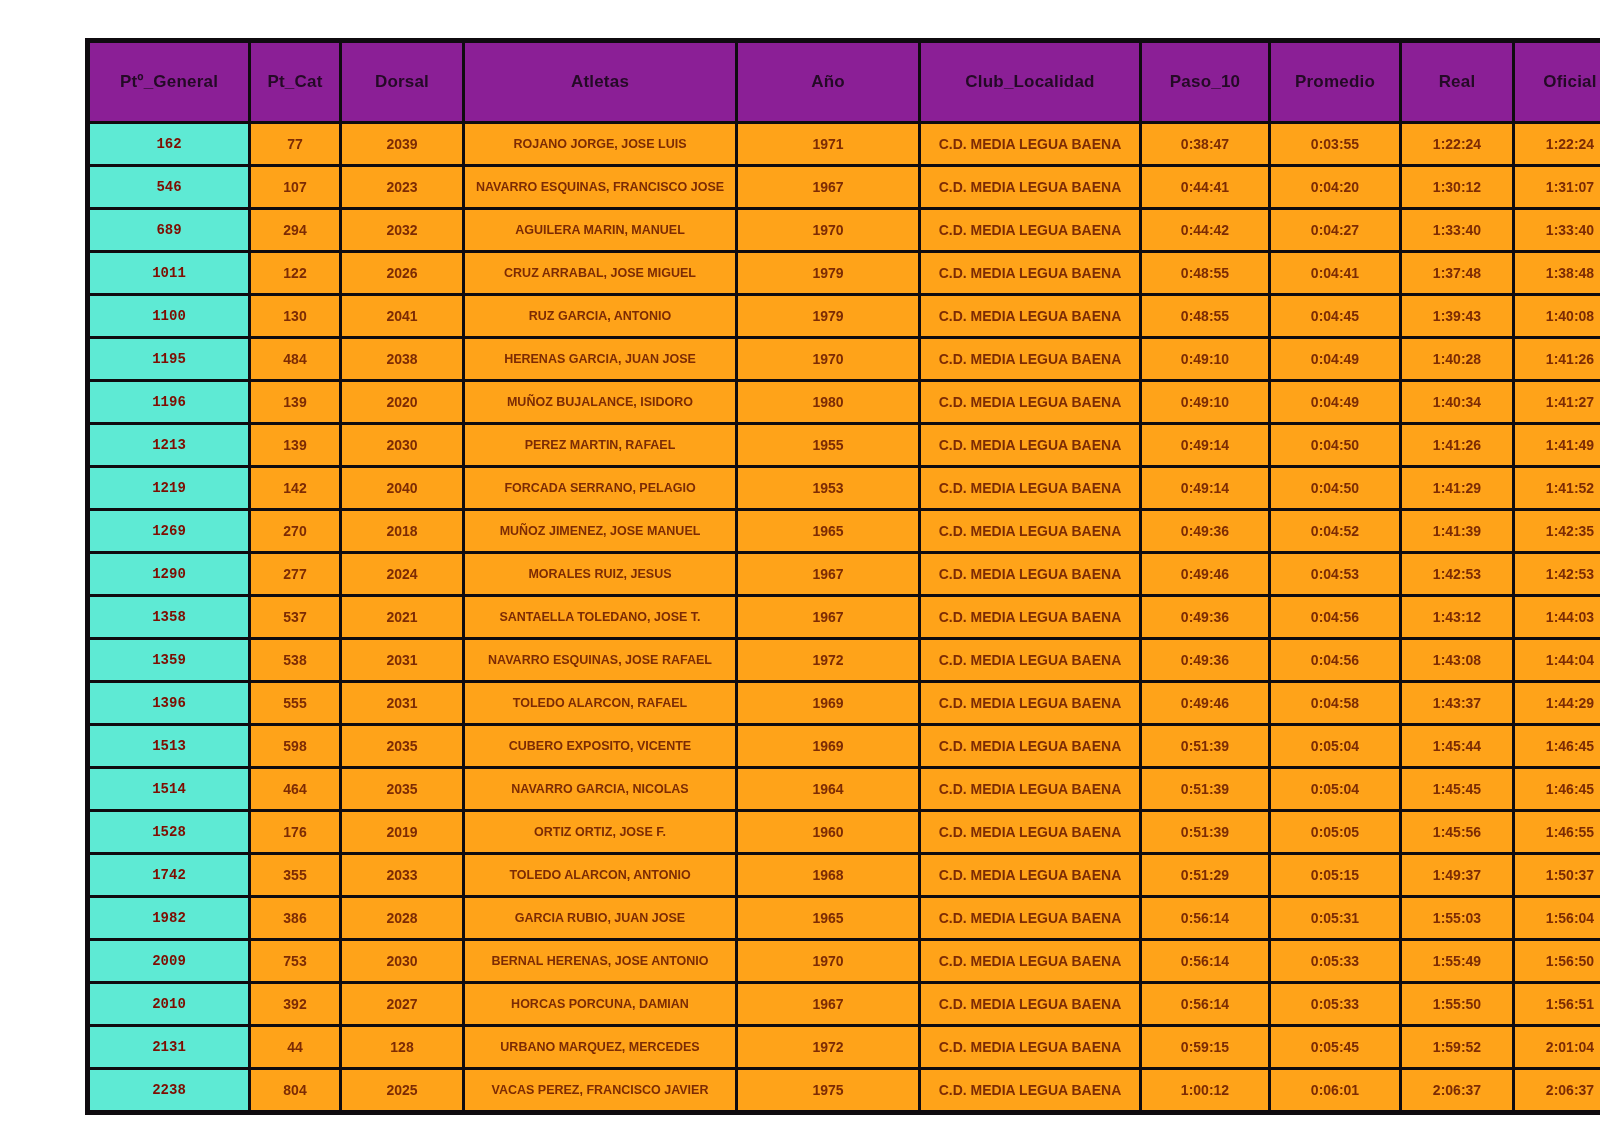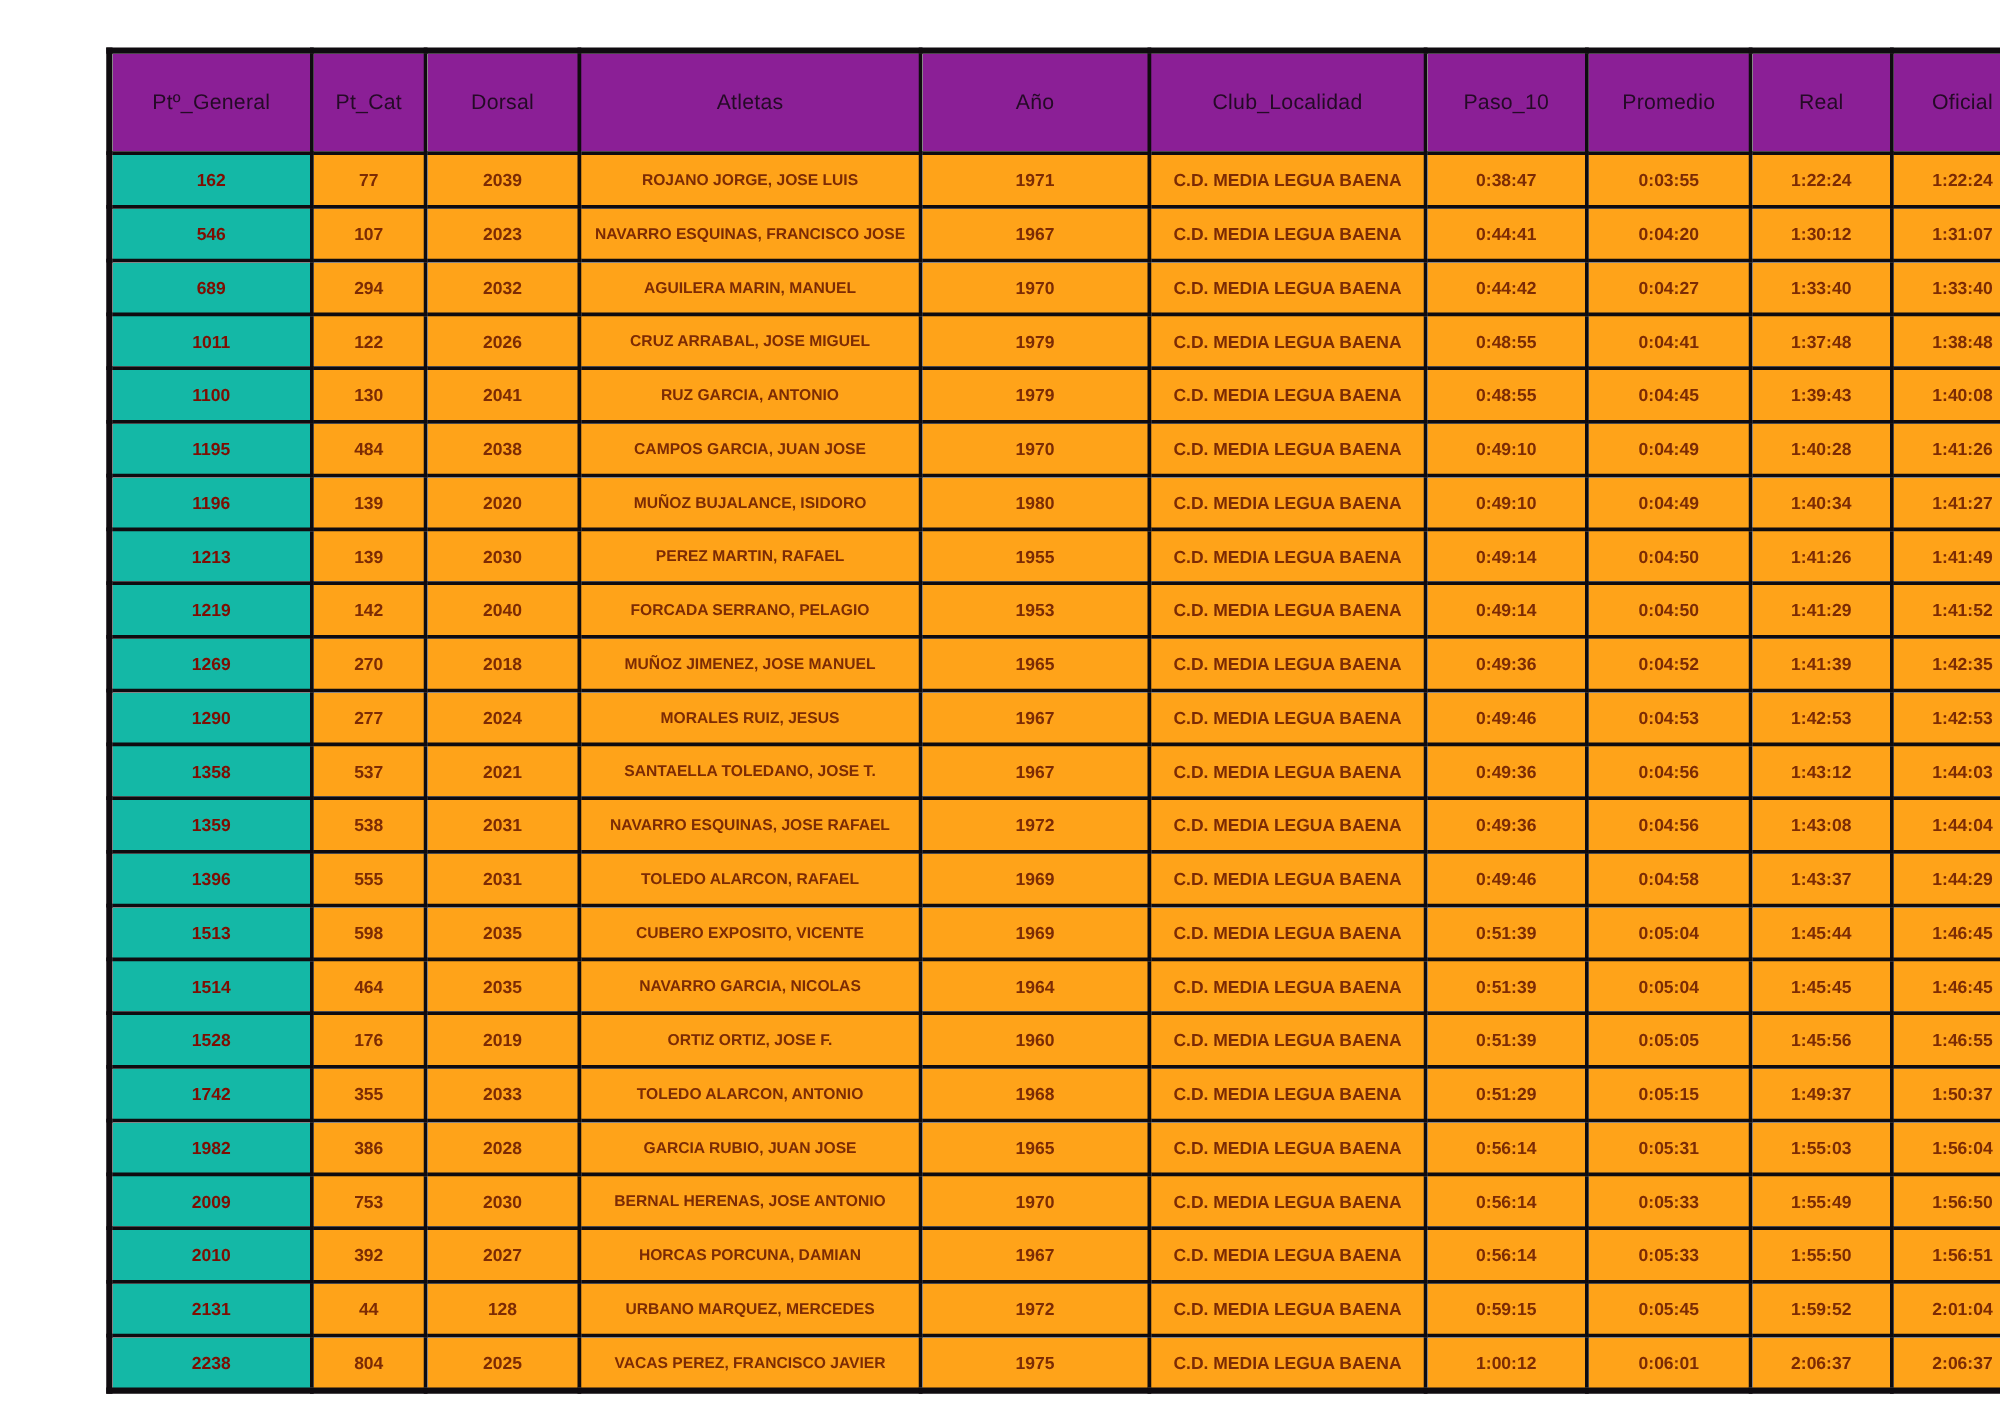--- a/index.html
+++ b/index.html
@@ -30,34 +30,35 @@
     text-align: center;
     vertical-align: middle;
     padding: 1px 4px;
     overflow: hidden;
   }
   table.results th {
     height: 76px;
     background: #8b1f96;
     color: #240a26;
     font-size: 17px;
-    font-weight: normal;
+    font-weight: bold;
     letter-spacing: 0.2px;
   }
   table.results td {
     height: 38px;
     background: #ffa319;
     color: #7c2b04;
     font-size: 14px;
     font-weight: bold;
     line-height: 1.15;
   }
   table.results td.rank {
-    background: #14b8a6;
+    background: #5eead4;
     color: #7e0e02;
+    font-family: Liberation Mono, monospace;
   }
   table.results td.name {
     font-size: 12.5px;
   }
   
   th:nth-child(1)  { width: 150px; }
   th:nth-child(2)  { width: 80px;  }
   th:nth-child(3)  { width: 112px; }
   th:nth-child(4)  { width: 262px; }
   th:nth-child(5)  { width: 172px; margin-left: 42px; }
@@ -144,21 +145,21 @@
           <td>C.D. MEDIA LEGUA BAENA</td>
           <td>0:48:55</td>
           <td>0:04:45</td>
           <td>1:39:43</td>
           <td>1:40:08</td>
         </tr>
         <tr>
           <td class="rank">1195</td>
           <td>484</td>
           <td>2038</td>
-          <td class="name">CAMPOS GARCIA, JUAN JOSE</td>
+          <td class="name">HERENAS GARCIA, JUAN JOSE</td>
           <td>1970</td>
           <td>C.D. MEDIA LEGUA BAENA</td>
           <td>0:49:10</td>
           <td>0:04:49</td>
           <td>1:40:28</td>
           <td>1:41:26</td>
         </tr>
         <tr>
           <td class="rank">1196</td>
           <td>139</td>

